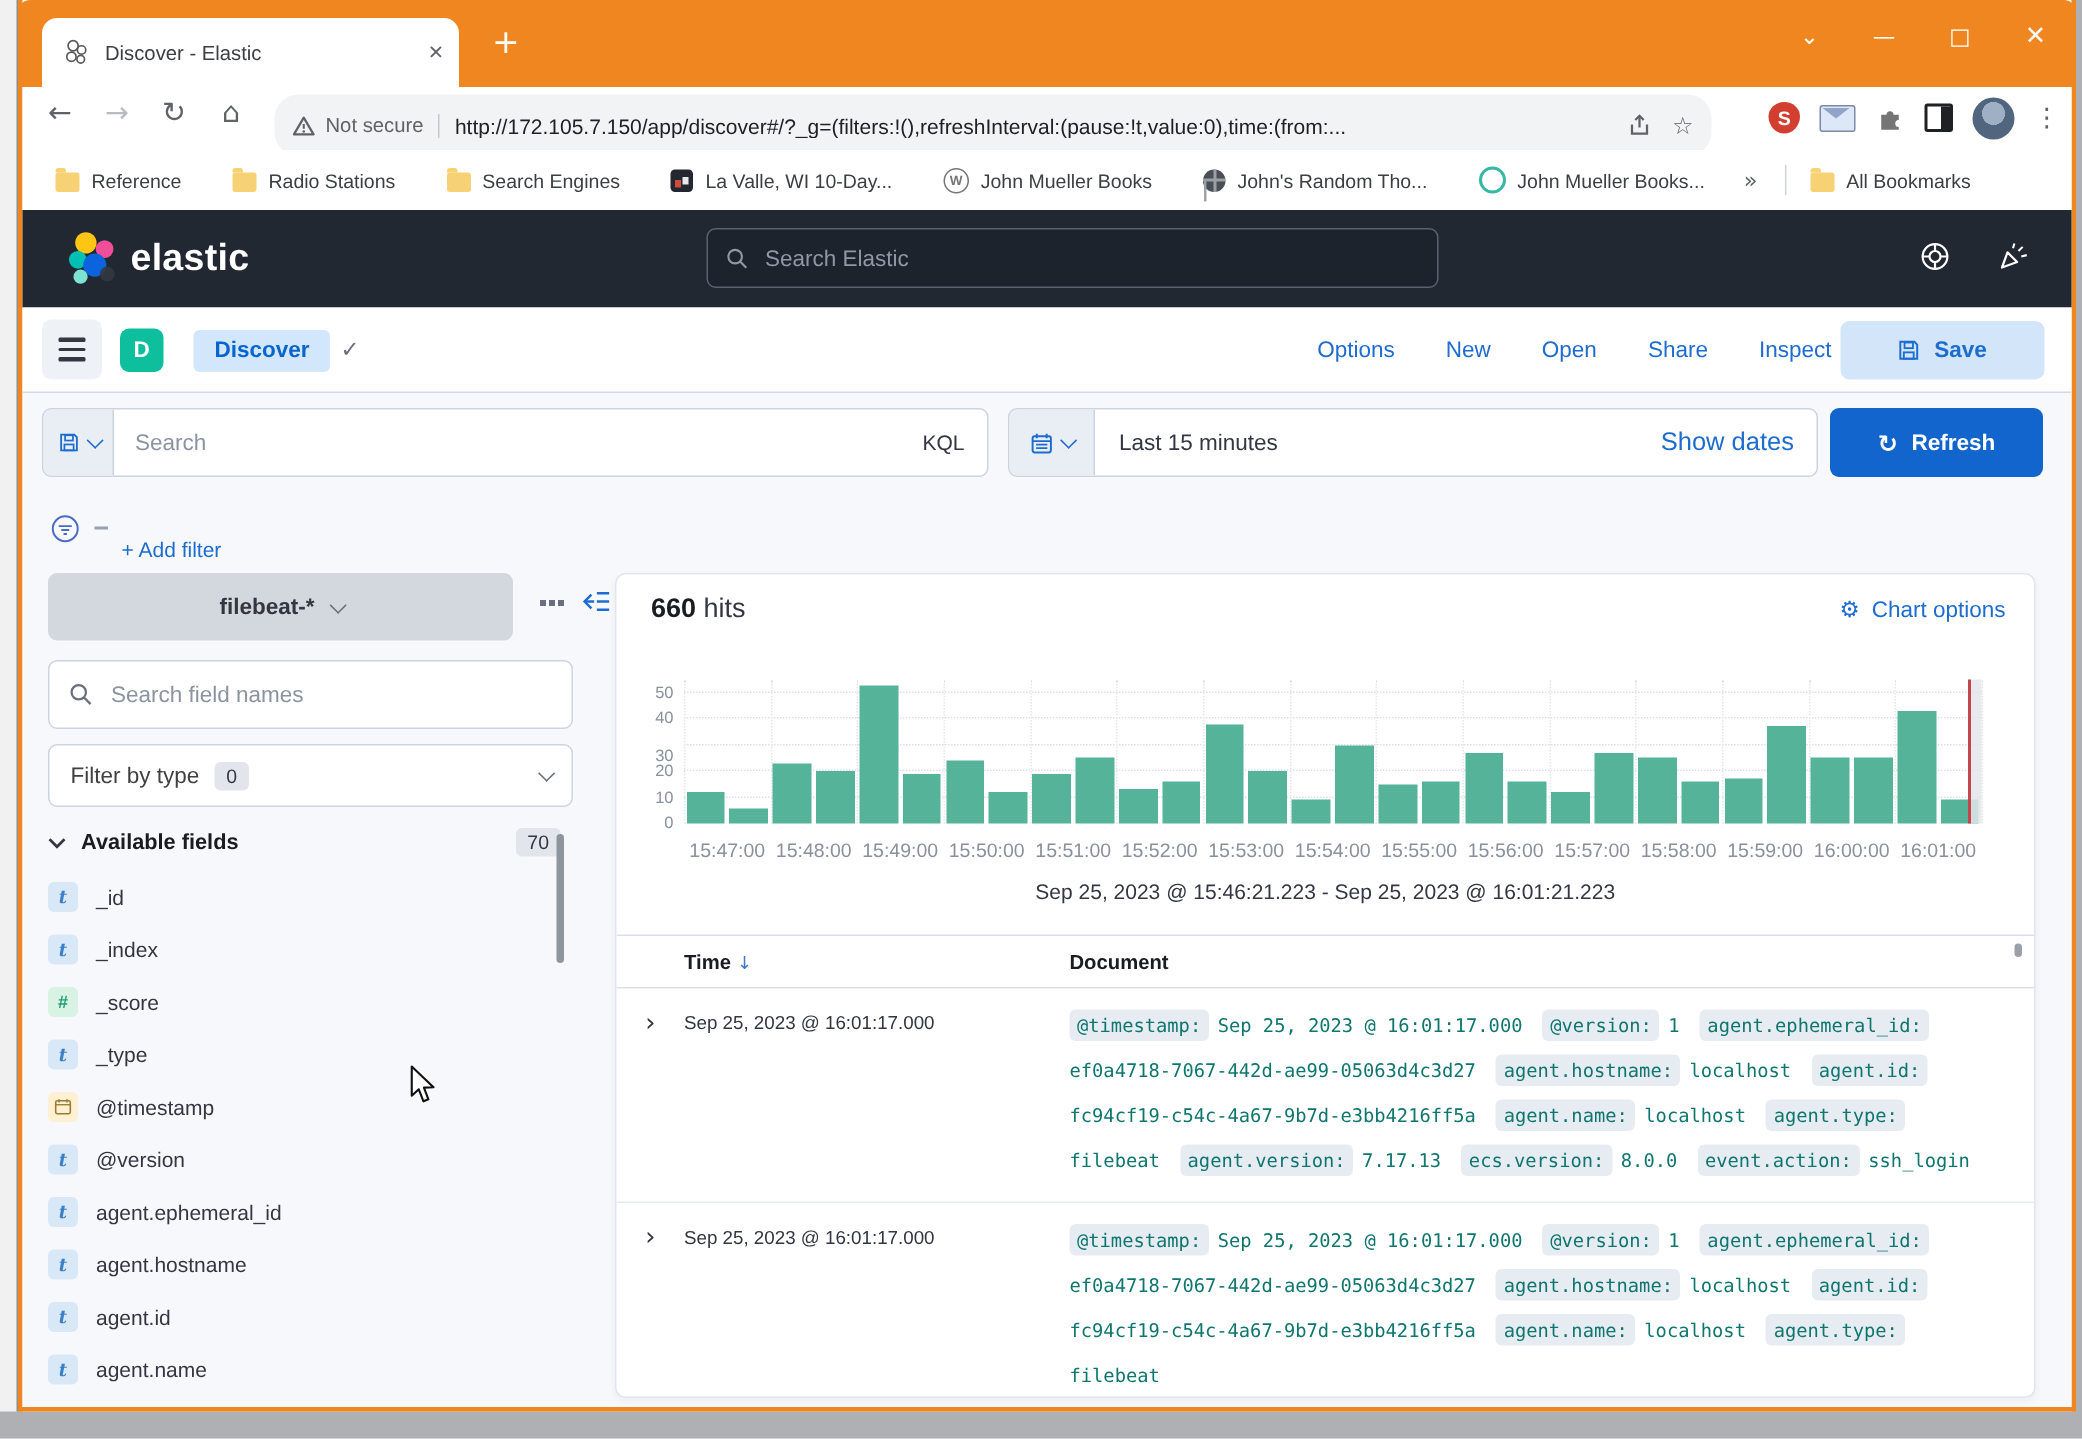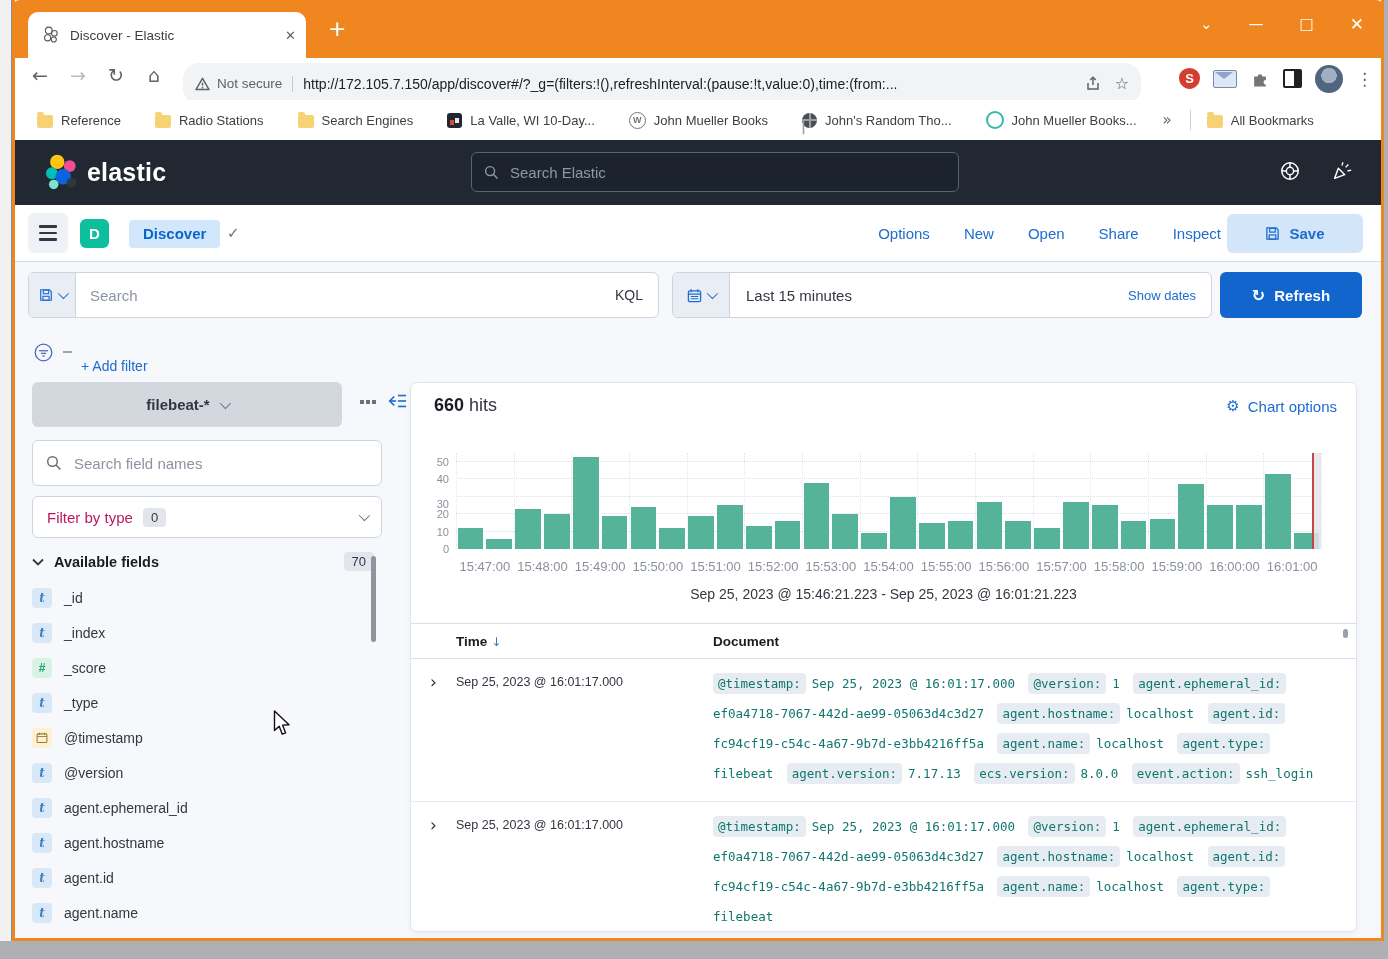--- a/index.html
+++ b/index.html
@@ -90,40 +90,40 @@
   .qgroup{position:absolute;top:10px;height:46px;background:#fff;border:1px solid #ccd4e0;border-radius:6px;box-sizing:border-box;display:flex;align-items:center;overflow:hidden;}
   #qleft{left:13px;width:631px;}
   #qright{left:657px;width:540px;}
   .qseg{height:100%;background:#e9edf4;border-right:1px solid #ccd4e0;display:flex;align-items:center;justify-content:center;gap:5px;flex:none;}
   #qsave-seg{width:46px;}
   #qcal-seg{width:56px;}
   #qleft input{border:none;outline:none;flex:1;font-size:15px;color:#343741;padding:0 14px;font-family:"Liberation Sans",sans-serif;}
   #qleft input::placeholder{color:#8b93a1;}
   .kql{color:#343741;font-size:14px;padding-right:15px;}
   .range-text{font-size:15px;color:#343741;padding-left:16px;flex:1;}
-  .show-dates{color:#1d6ccf;font-size:13px;padding-right:15px;cursor:pointer;}
+  .show-dates{color:#1d6ccf;font-size:17px;padding-right:15px;cursor:pointer;}
   #refresh-btn{position:absolute;right:19px;top:10px;width:142px;height:46px;background:#1165cc;border-radius:6px;color:#fff;display:flex;align-items:center;justify-content:center;gap:9px;font-size:15px;font-weight:600;}
   .chev{display:inline-block;width:7px;height:7px;border-right:1.8px solid #69707d;border-bottom:1.8px solid #69707d;transform:rotate(45deg) translateY(-2px);}
   .chev.blue{border-color:#1d6ccf;}
 
   
   #filter-row{position:absolute;left:18px;top:68px;display:flex;align-items:center;gap:9px;}
   #filter-dash{width:9px;height:2px;background:#98a2b3;}
   #add-filter{color:#1d6ccf;font-size:14px;cursor:pointer;margin-top:28px;}
 
   
   #index-btn{position:absolute;left:17px;top:120px;width:310px;height:45px;background:#d3d7de;border-radius:6px;display:flex;align-items:center;justify-content:center;gap:10px;}
   #index-btn .lbl{font-size:15px;font-weight:bold;color:#343741;}
   #dots-icon{position:absolute;left:345px;top:138px;width:4px;height:4px;background:#69707d;box-shadow:6px 0 0 #69707d,12px 0 0 #69707d;}
   #collapse-icon{position:absolute;left:372px;top:130px;}
   #field-search{position:absolute;left:17px;top:178px;width:350px;height:46px;background:#fff;border:1px solid #ccd4e0;border-radius:6px;box-sizing:border-box;display:flex;align-items:center;padding:0 13px;gap:10px;}
   #field-search input{border:none;outline:none;flex:1;font-size:15px;color:#343741;font-family:"Liberation Sans",sans-serif;}
   #field-search input::placeholder{color:#8b93a1;}
   #type-filter{position:absolute;left:17px;top:234px;width:350px;height:42px;background:#fff;border:1px solid #ccd4e0;border-radius:6px;box-sizing:border-box;display:flex;align-items:center;padding:0 14px;gap:10px;}
-  #type-filter .lbl{font-size:15px;color:#be185d;}
+  #type-filter .lbl{font-size:15px;color:#404040;}
   .count-badge{background:#e2e6ec;border-radius:4px;font-size:13px;color:#343741;padding:2px 8px;}
   #type-filter .chev{margin-left:auto;}
   #avail-hdr{position:absolute;left:17px;top:290px;width:350px;display:flex;align-items:center;gap:10px;}
   #avail-hdr .lbl{font-size:14.5px;font-weight:bold;color:#1a1c21;}
   #avail-hdr .count-badge{margin-left:auto;margin-right:8px;}
   #side-scroll{position:absolute;left:356px;top:294px;width:5px;height:86px;background:#8f959e;border-radius:3px;}
   #field-list{position:absolute;left:17px;top:318px;width:340px;}
   .field-item{display:flex;align-items:center;gap:12px;height:35px;}
   .f-ico{width:20px;height:20px;border-radius:4px;flex:none;display:flex;align-items:center;justify-content:center;font-size:12px;font-weight:bold;font-family:"DejaVu Serif",serif;font-style:italic;}
   .f-ico.string{background:#d9e8f7;color:#3b7fc4;}

